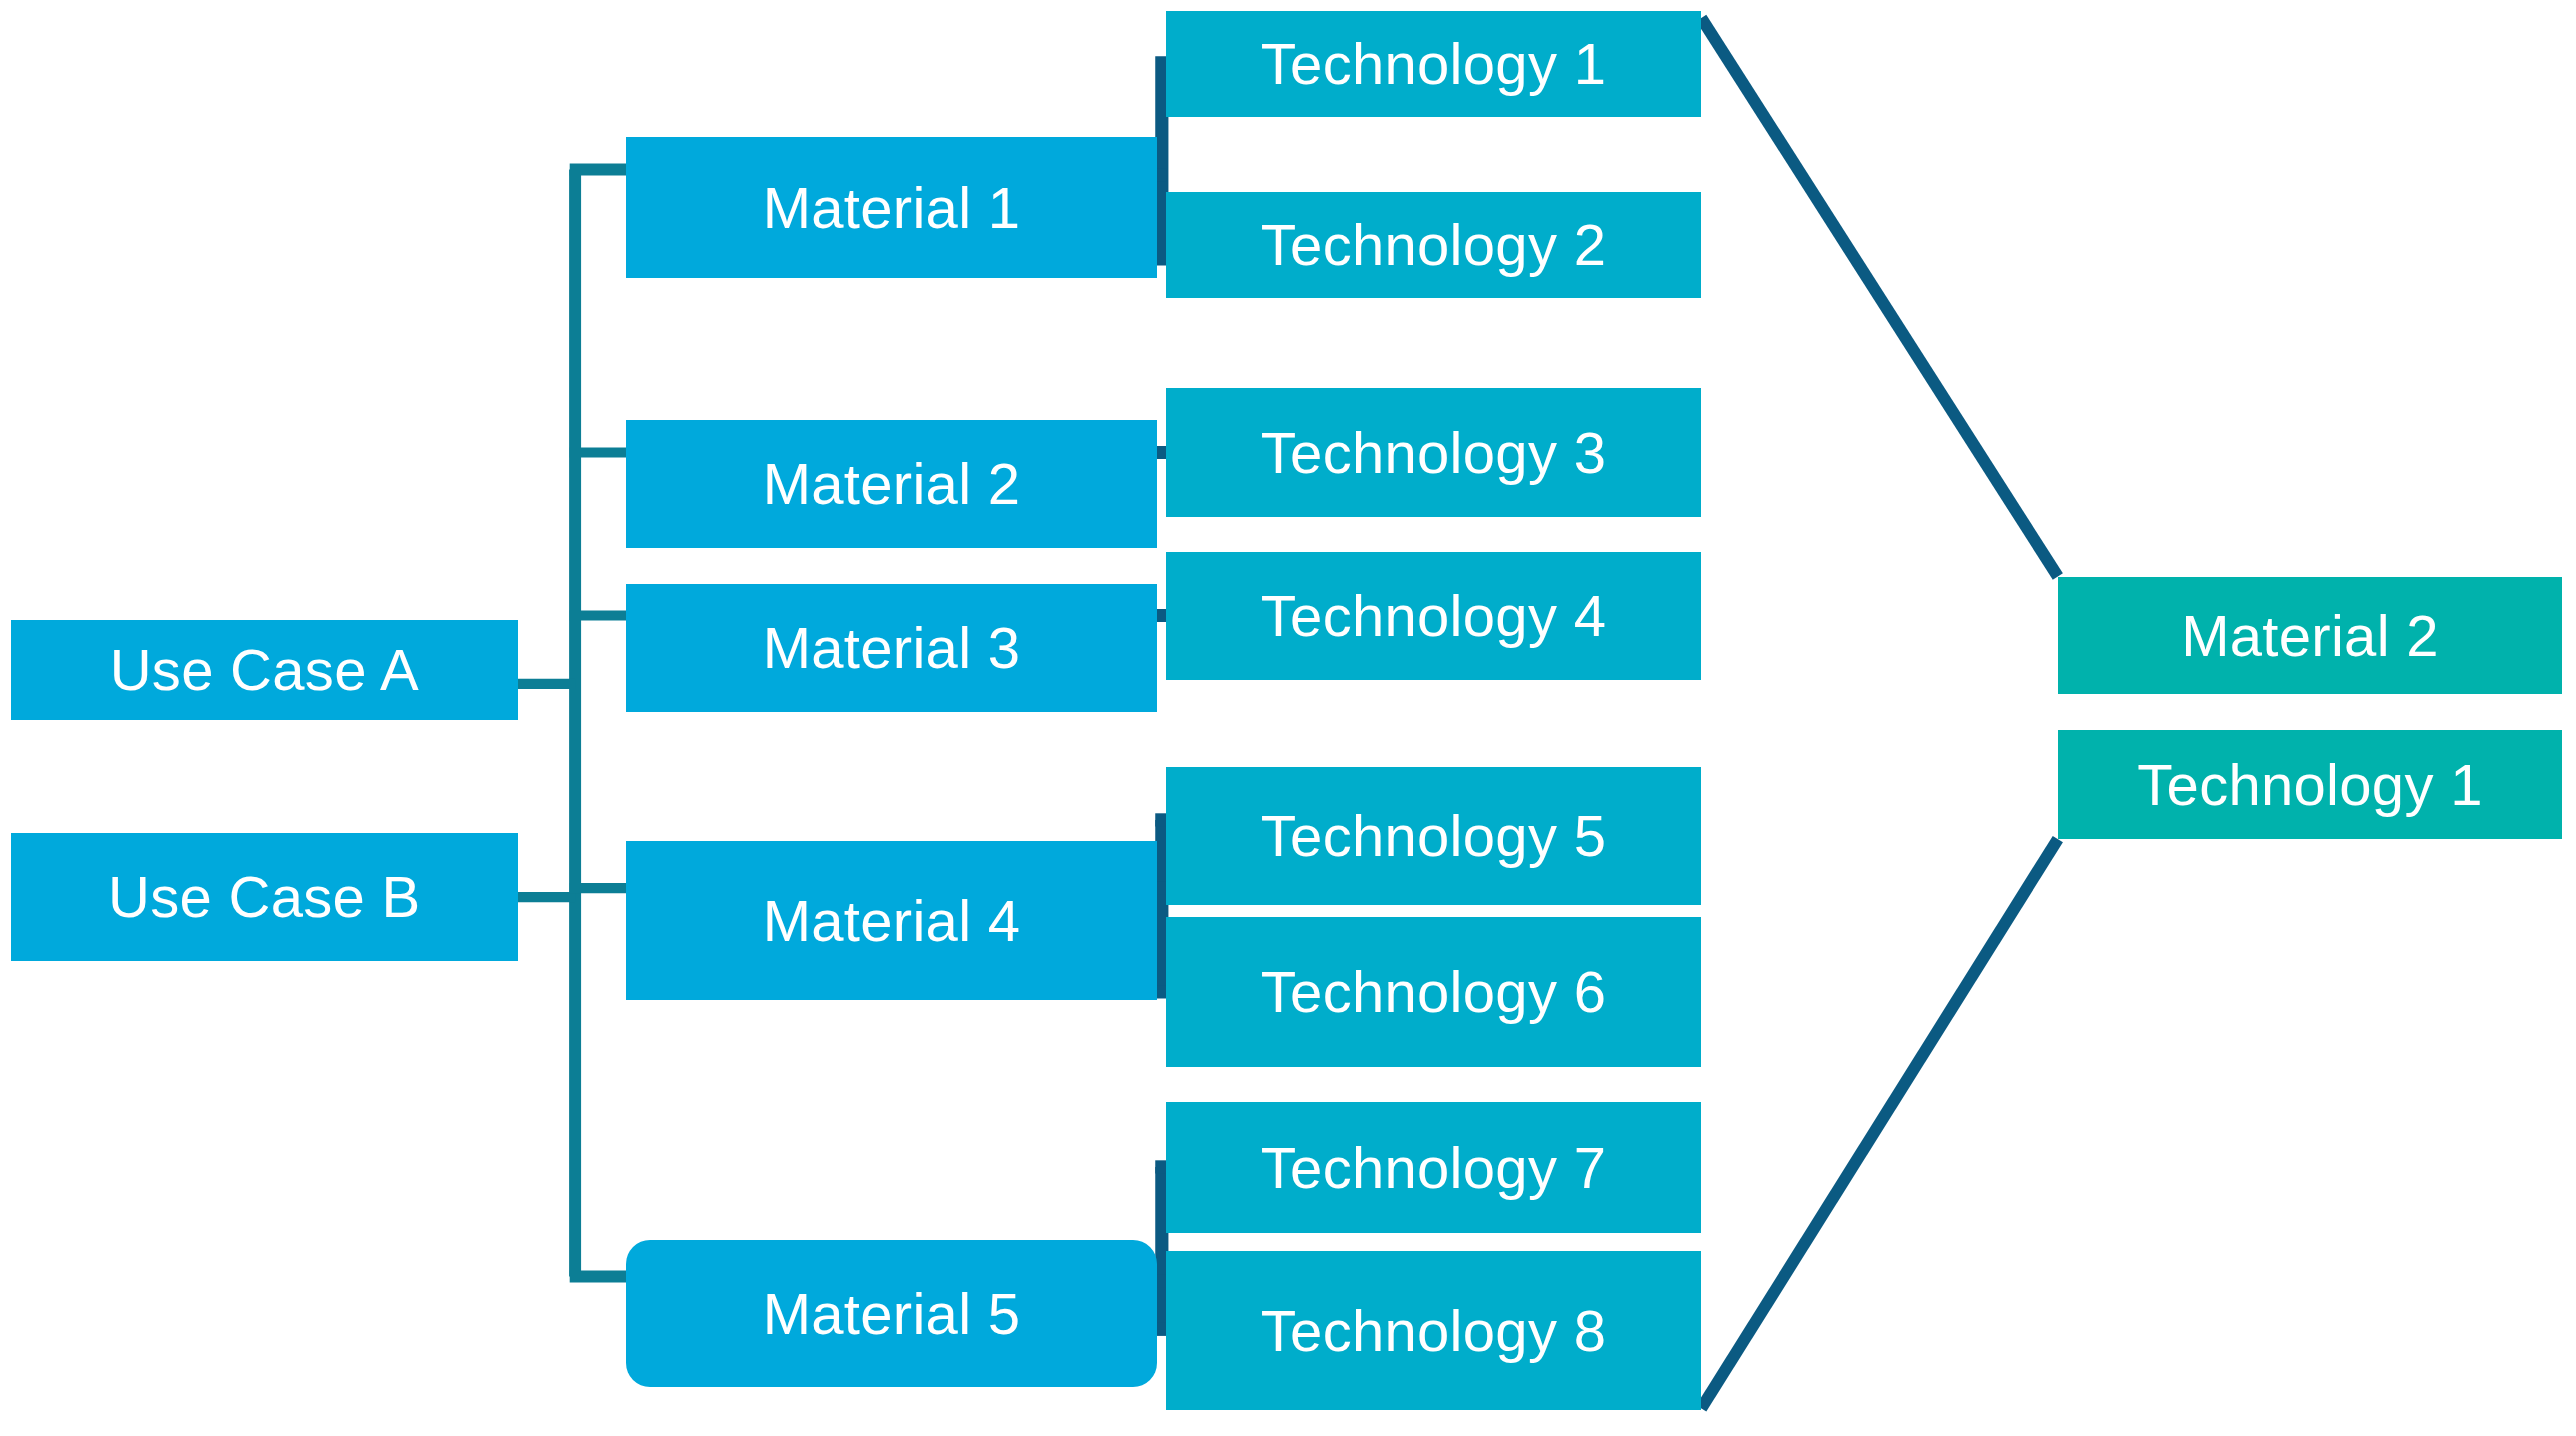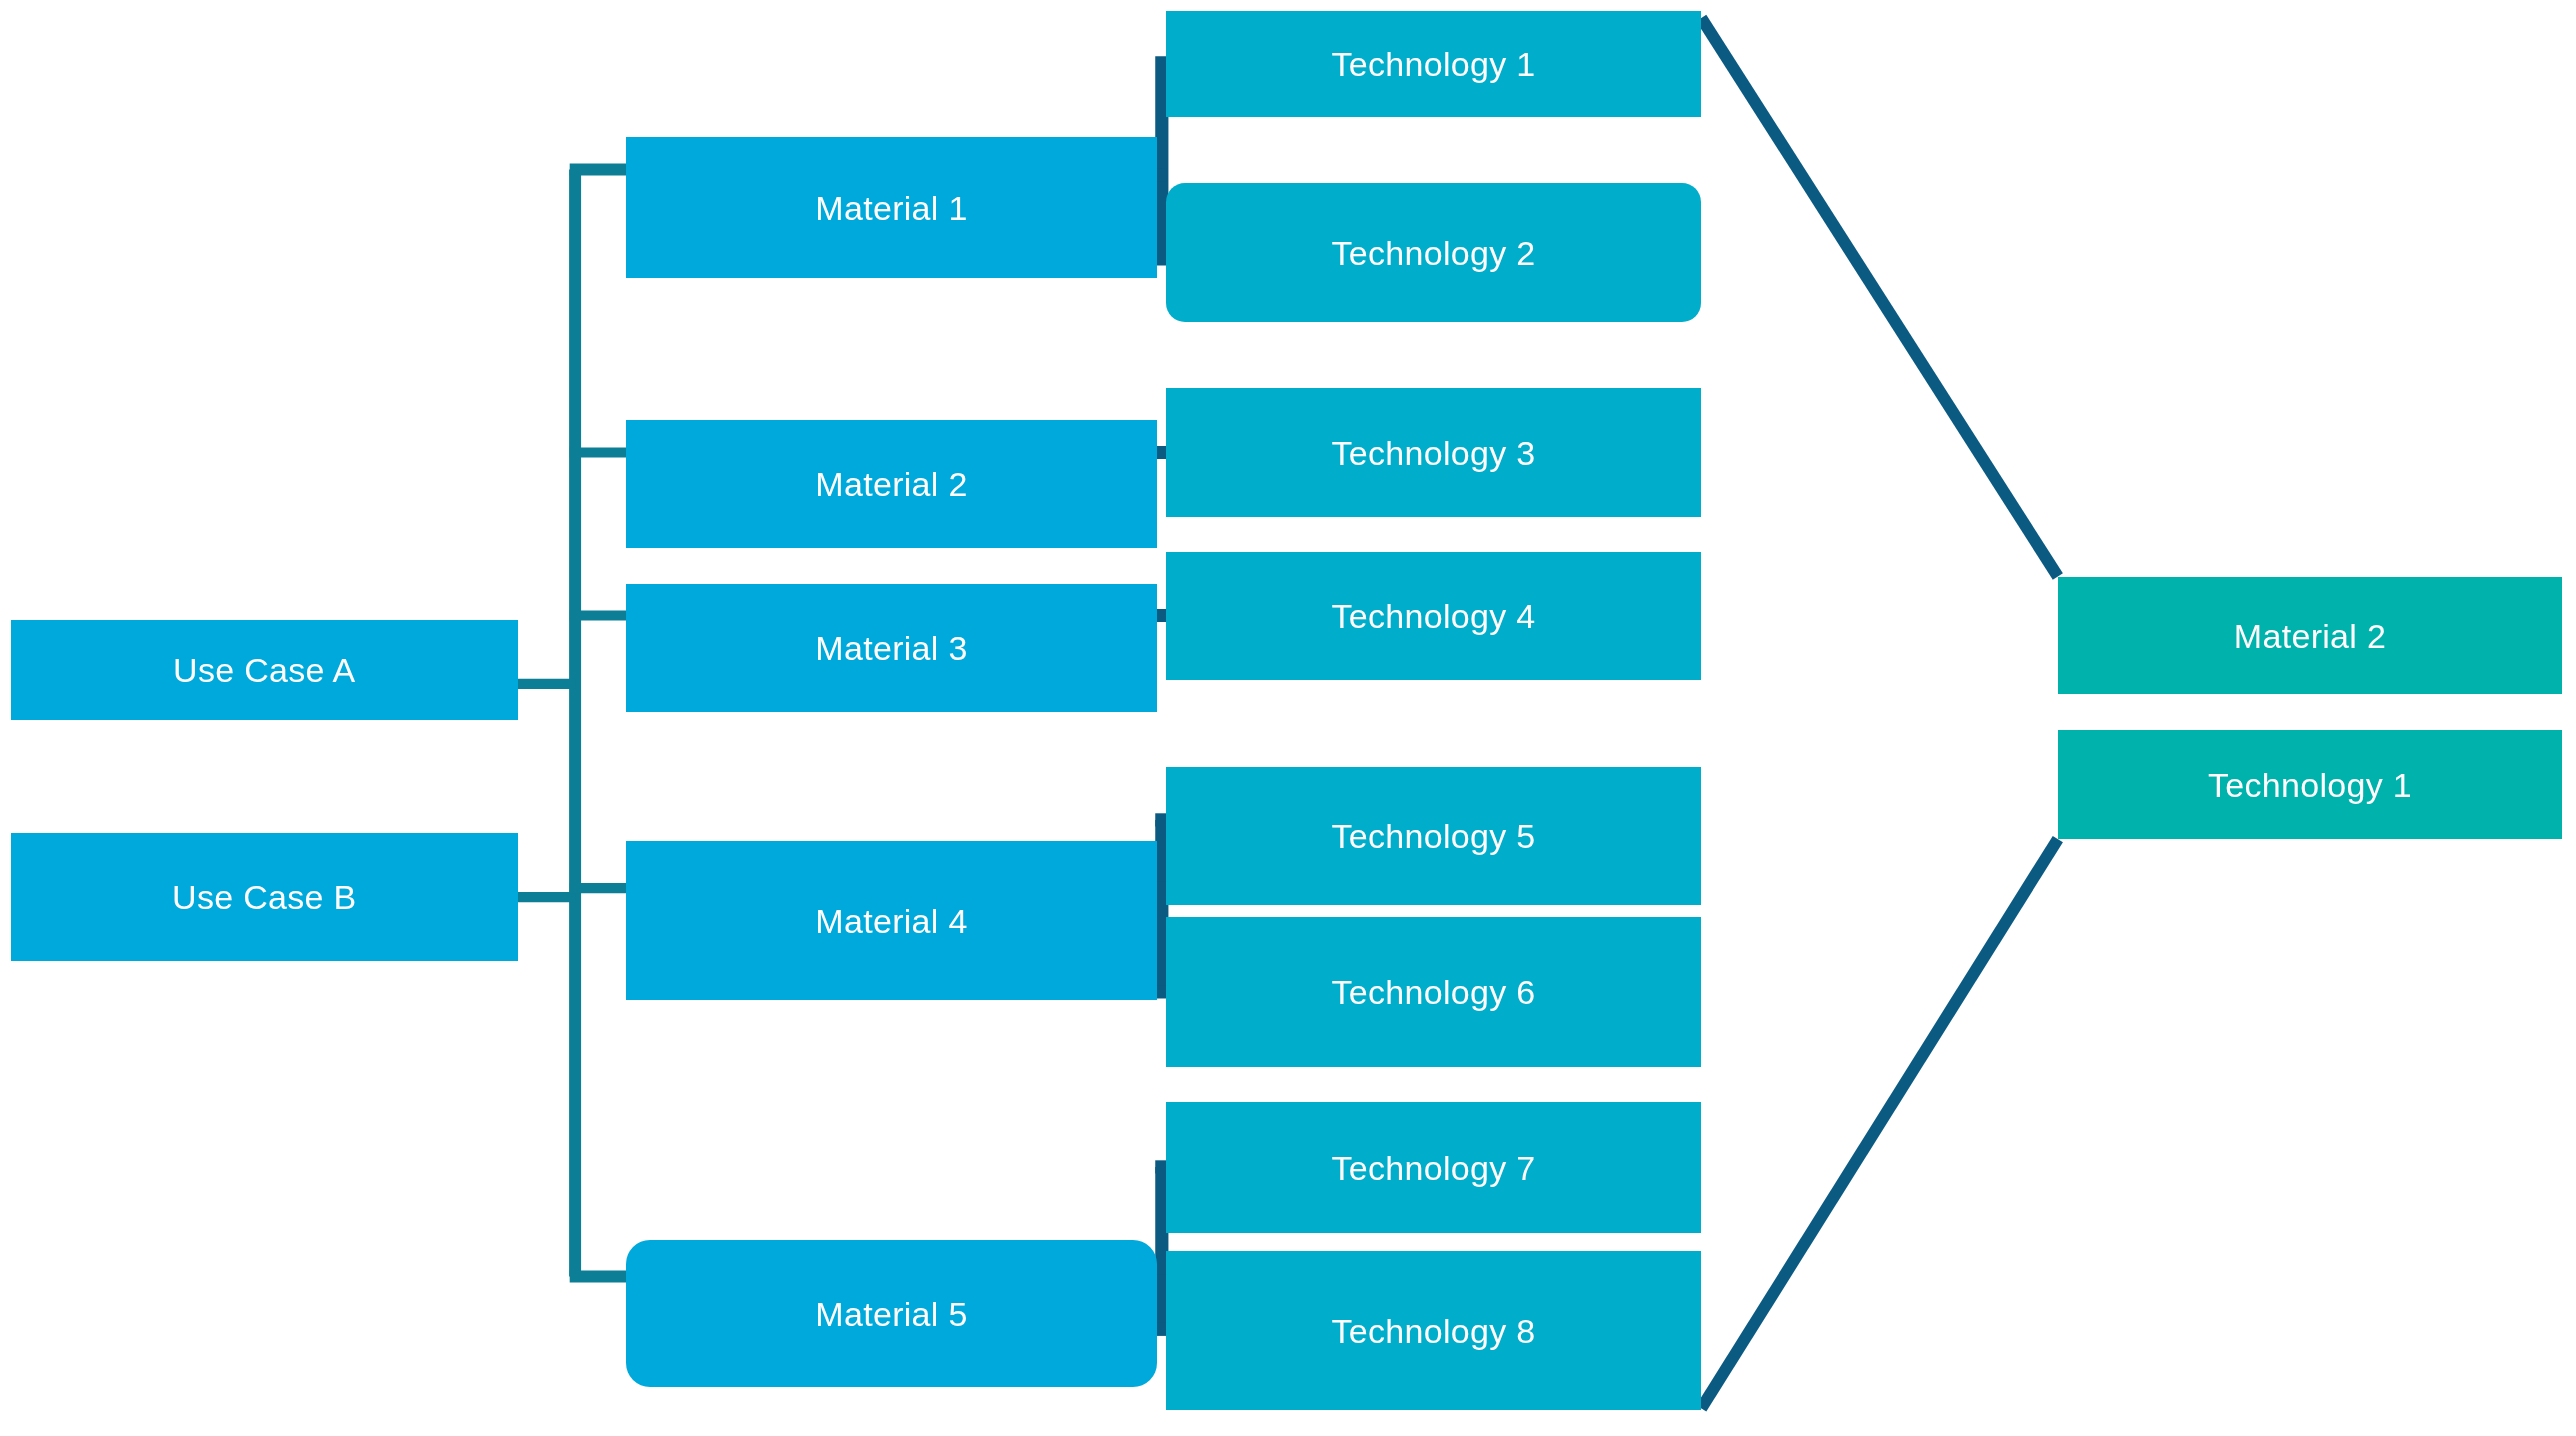--- a/index.html
+++ b/index.html
@@ -10,21 +10,21 @@
     background:#ffffff;
     overflow:hidden;
     font-family:"Liberation Sans", sans-serif;
   }
   .node{
     position:absolute;
     display:flex;
     align-items:center;
     justify-content:center;
     color:#ffffff;
-    font-size:34px;
+    font-size:58px;
     font-weight:400;
     letter-spacing:0.3px;
     line-height:1;
     box-sizing:border-box;
     white-space:nowrap;
   }
   .usecase{ background:#00A9DC; }
   .material{ background:#00A9DC;margin-top:32px; }
   .technology{ background:#00ADCB; }
   .outcome{ background:#00B2AC; }
@@ -92,21 +92,21 @@
   <div class="node material" style="left:626px;top:809px;width:531px;height:159px;">
     <span>Material 4</span>
   </div>
   <div class="node material" style="left:626px;top:1208px;width:531px;height:147px;border-radius:24px;">
     <span>Material 5</span>
   </div>
 
   <div class="node technology" style="left:1166px;top:10.8px;width:535px;height:106px;">
     <span>Technology 1</span>
   </div>
-  <div class="node technology" style="left:1166px;top:183px;width:535px;height:139px;border-radius:19px;">
+  <div class="node technology" style="left:1166px;top:192px;width:535px;height:106px;">
     <span>Technology 2</span>
   </div>
   <div class="node technology" style="left:1166px;top:388px;width:535px;height:129px;">
     <span>Technology 3</span>
   </div>
   <div class="node technology" style="left:1166px;top:552px;width:535px;height:128px;">
     <span>Technology 4</span>
   </div>
   <div class="node technology" style="left:1166px;top:751px;width:535px;height:138px;margin-top:16px;">
     <span>Technology 5</span>

